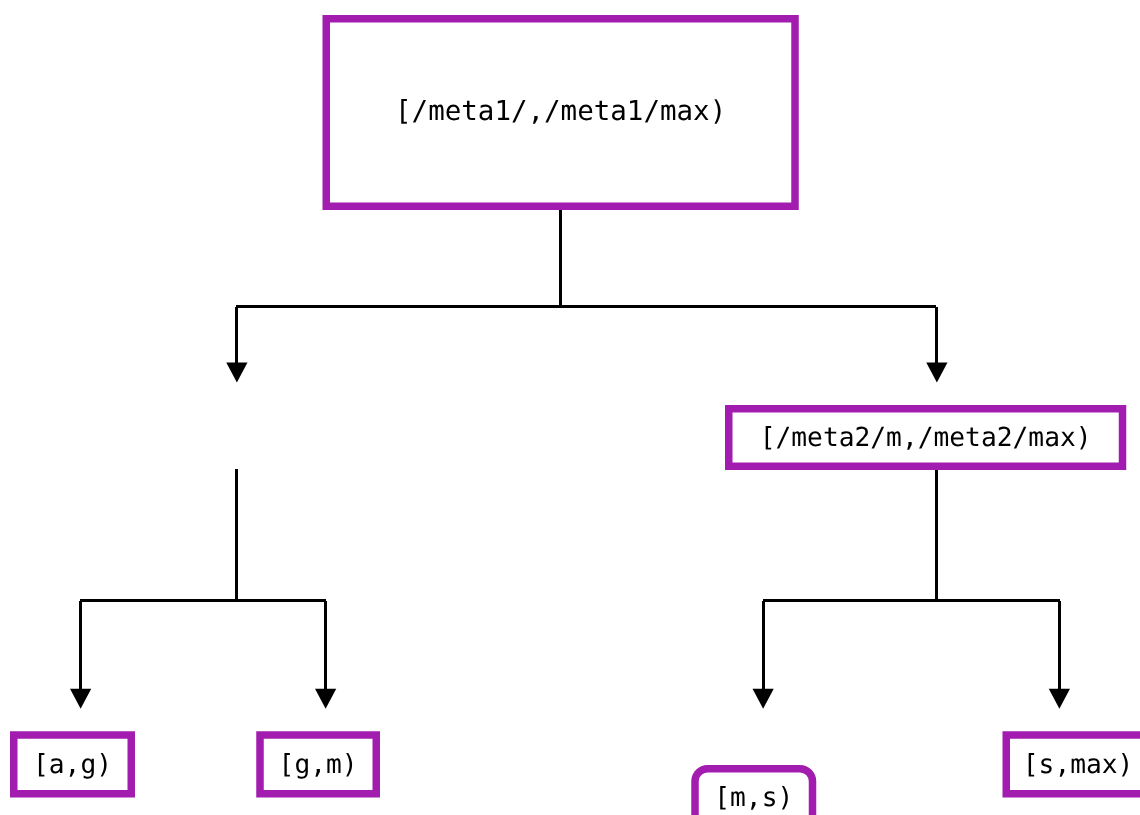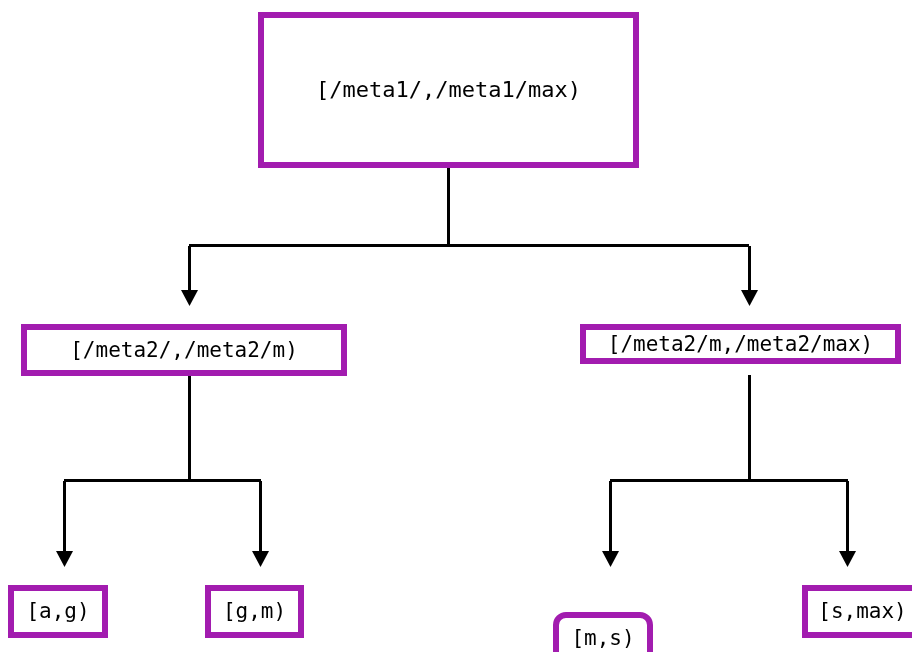--- a/index.html
+++ b/index.html
@@ -90,25 +90,22 @@
     <path class="edge-line" d="M 610.5 480.5 L 610.5 552"></path>
     <path class="edge-line" d="M 847.5 480.5 L 847.5 552"></path>
     <polygon class="arrow-head" points="602,551 619,551 610.5,567"></polygon>
     <polygon class="arrow-head" points="839,551 856,551 847.5,567"></polygon>
   </svg>
 
   <div class="node-box root-node" style="left:258px; top:12px; width:381px; height:156px;">
     <span class="node-label">[/meta1/,/meta1/max)</span>
   </div>
 
-  <div class="node-box mid-node" style="left:21px; top:324px; width:326px; height:52px;">
-    <span class="node-label">[/meta2/,/meta2/m)</span>
-  </div>
 
-  <div class="node-box mid-node" style="left:580px; top:324px; width:321px; height:40px;">
+  <div class="node-box mid-node" style="left:580px; top:324px; width:321px; height:52px;">
     <span class="node-label">[/meta2/m,/meta2/max)</span>
   </div>
 
   <div class="node-box leaf-node" style="left:205px; top:585px; width:99px; height:53px;">
     <span class="node-label">[g,m)</span>
   </div>
 
   <div class="node-box leaf-node" style="left:8px; top:585px; width:100px; height:53px;">
     <span class="node-label">[a,g)</span>
   </div>

